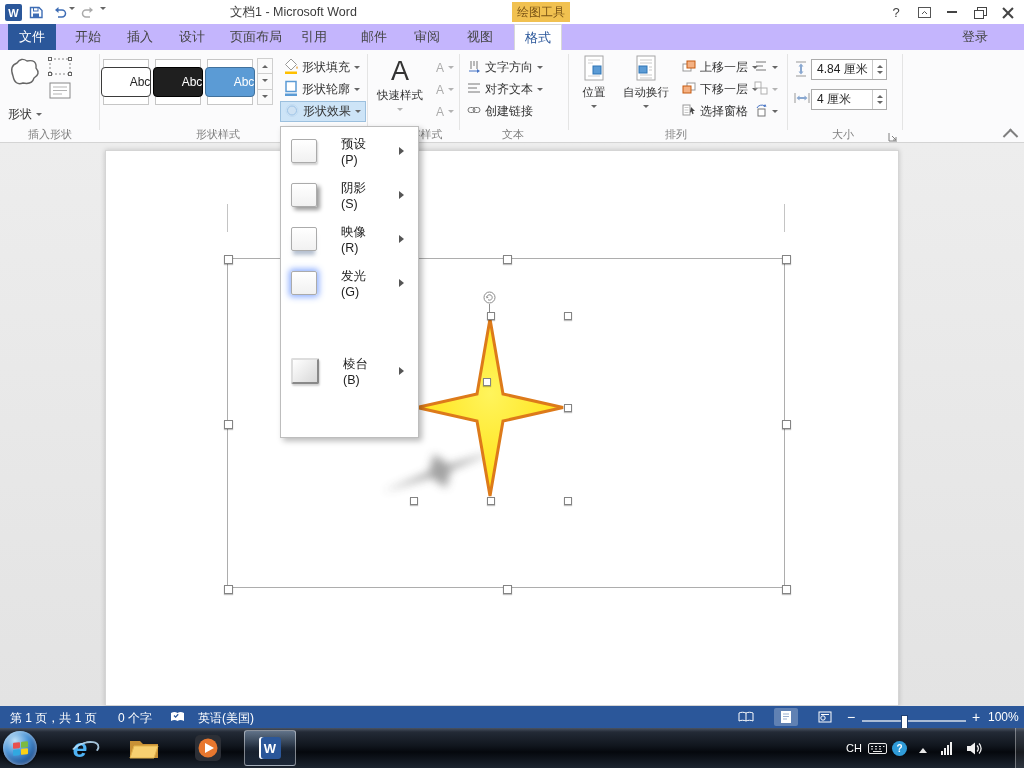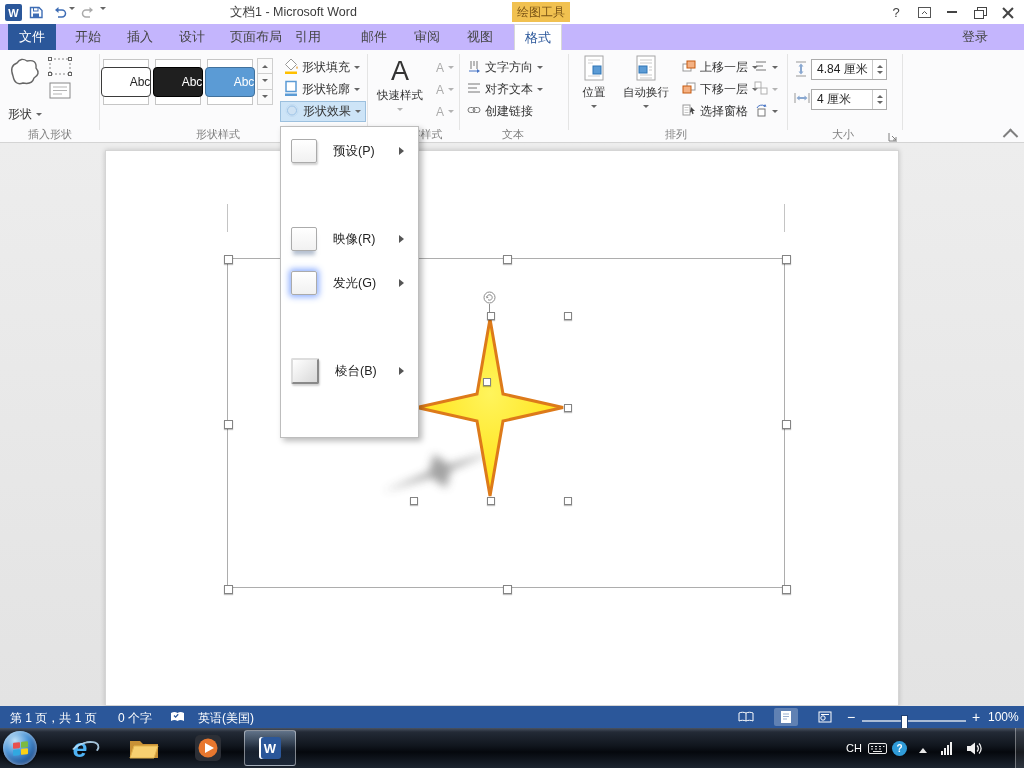--- a/index.html
+++ b/index.html
@@ -53,21 +53,21 @@
   .spin{position:absolute;width:76px;height:21px;border:1px solid #ABABAB;background:#fff;font-size:12px;
     display:flex;align-items:center;padding-left:5px;box-sizing:border-box;color:#222;}
   .steppers{position:absolute;right:0;top:0;width:13px;height:19px;border-left:1px solid #C9C9C9;
     display:flex;flex-direction:column;}
   .steppers div{flex:1;display:flex;align-items:center;justify-content:center;}
   .launcher{position:absolute;width:12px;height:12px;}
   .chev{width:9px;height:9px;border-left:2px solid #7F7F7F;border-top:2px solid #7F7F7F;transform:rotate(45deg);}
   
   .menu{left:280px;top:126px;width:139px;height:312px;background:#fff;border:1px solid #BDBDBD;
     box-shadow:3px 3px 6px rgba(0,0,0,.28);z-index:100;box-sizing:border-box;}
-  .mitem{position:absolute;left:2px;width:133px;height:44px;display:flex;align-items:center;gap:16px;
+  .mitem{position:absolute;left:2px;width:133px;height:44px;display:flex;align-items:center;gap:24px;
     padding-left:8px;box-sizing:border-box;font-size:12.5px;color:#222;}
   .fx{width:24px;height:22px;flex:none;background:linear-gradient(#fff,#F1F1F1);
     border:1px solid #ABABAB;border-radius:2px;box-shadow:1px 2px 2px rgba(0,0,0,.18);}
   .fx-shadow{box-shadow:3px 3px 4px rgba(0,0,0,.4);}
   .fx-reflection{box-shadow:0 6px 4px -2px rgba(120,140,170,.55);}
   .fx-glow{box-shadow:0 0 6px 2px rgba(120,160,255,.85);}
   .fx-soft{border-color:#D8D8D8;box-shadow:0 0 5px rgba(0,0,0,.25);}
   .fx-bevel{border:2px outset #DDD;background:linear-gradient(135deg,#fff,#D8D8D8);}
   .fx-3d{transform:perspective(60px) rotateX(18deg) rotateY(-14deg);box-shadow:2px 3px 3px rgba(0,0,0,.25);}
   .marrow{margin-left:auto;margin-right:8px;width:0;height:0;border:4px solid transparent;border-left:5px solid #555;flex:none;}
@@ -164,21 +164,21 @@
         </span>
       </div>
   </div>
 
   <div class="abs tabrow">
     <div class="tab file" style="left:8px;width:48px">文件</div>
     <div class="tab" style="left:66px;width:44px">开始</div>
     <div class="tab" style="left:118px;width:44px">插入</div>
     <div class="tab" style="left:170px;width:44px">设计</div>
     <div class="tab" style="left:222px;width:68px">页面布局</div>
-    <div class="tab" style="left:286px;width:44px">引用</div>
+    <div class="tab" style="left:292px;width:44px">引用</div>
     <div class="tab" style="left:352px;width:44px">邮件</div>
     <div class="tab" style="left:405px;width:44px">审阅</div>
     <div class="tab" style="left:458px;width:44px">视图</div>
     <div class="tab active" style="left:514px;width:48px">格式</div>
     <div class="tab" style="left:950px;width:50px">登录</div>
   </div>
 
   <div class="abs ribbon">
     <div class="gsep" style="left:99px"></div>
     <div class="gsep" style="left:367px"></div>
@@ -474,20 +474,25 @@
       <div class="hdl sm" style="left:70px;top:63px"></div>
     </div>
   </div>
 
   <div class="abs menu">
     <div class="mitem" style="top:2px">
       <span class="fx"></span>
       <span>预设(P)</span>
       <span class="marrow"></span>
     </div>
+    <div class="mitem" style="top:46px">
+      <span class="fx fx-shadow"></span>
+      <span>阴影(S)</span>
+      <span class="marrow"></span>
+    </div>
     <div class="mitem" style="top:90px">
       <span class="fx fx-reflection"></span>
       <span>映像(R)</span>
       <span class="marrow"></span>
     </div>
     <div class="mitem" style="top:134px">
       <span class="fx fx-glow"></span>
       <span>发光(G)</span>
       <span class="marrow"></span>
     </div>

